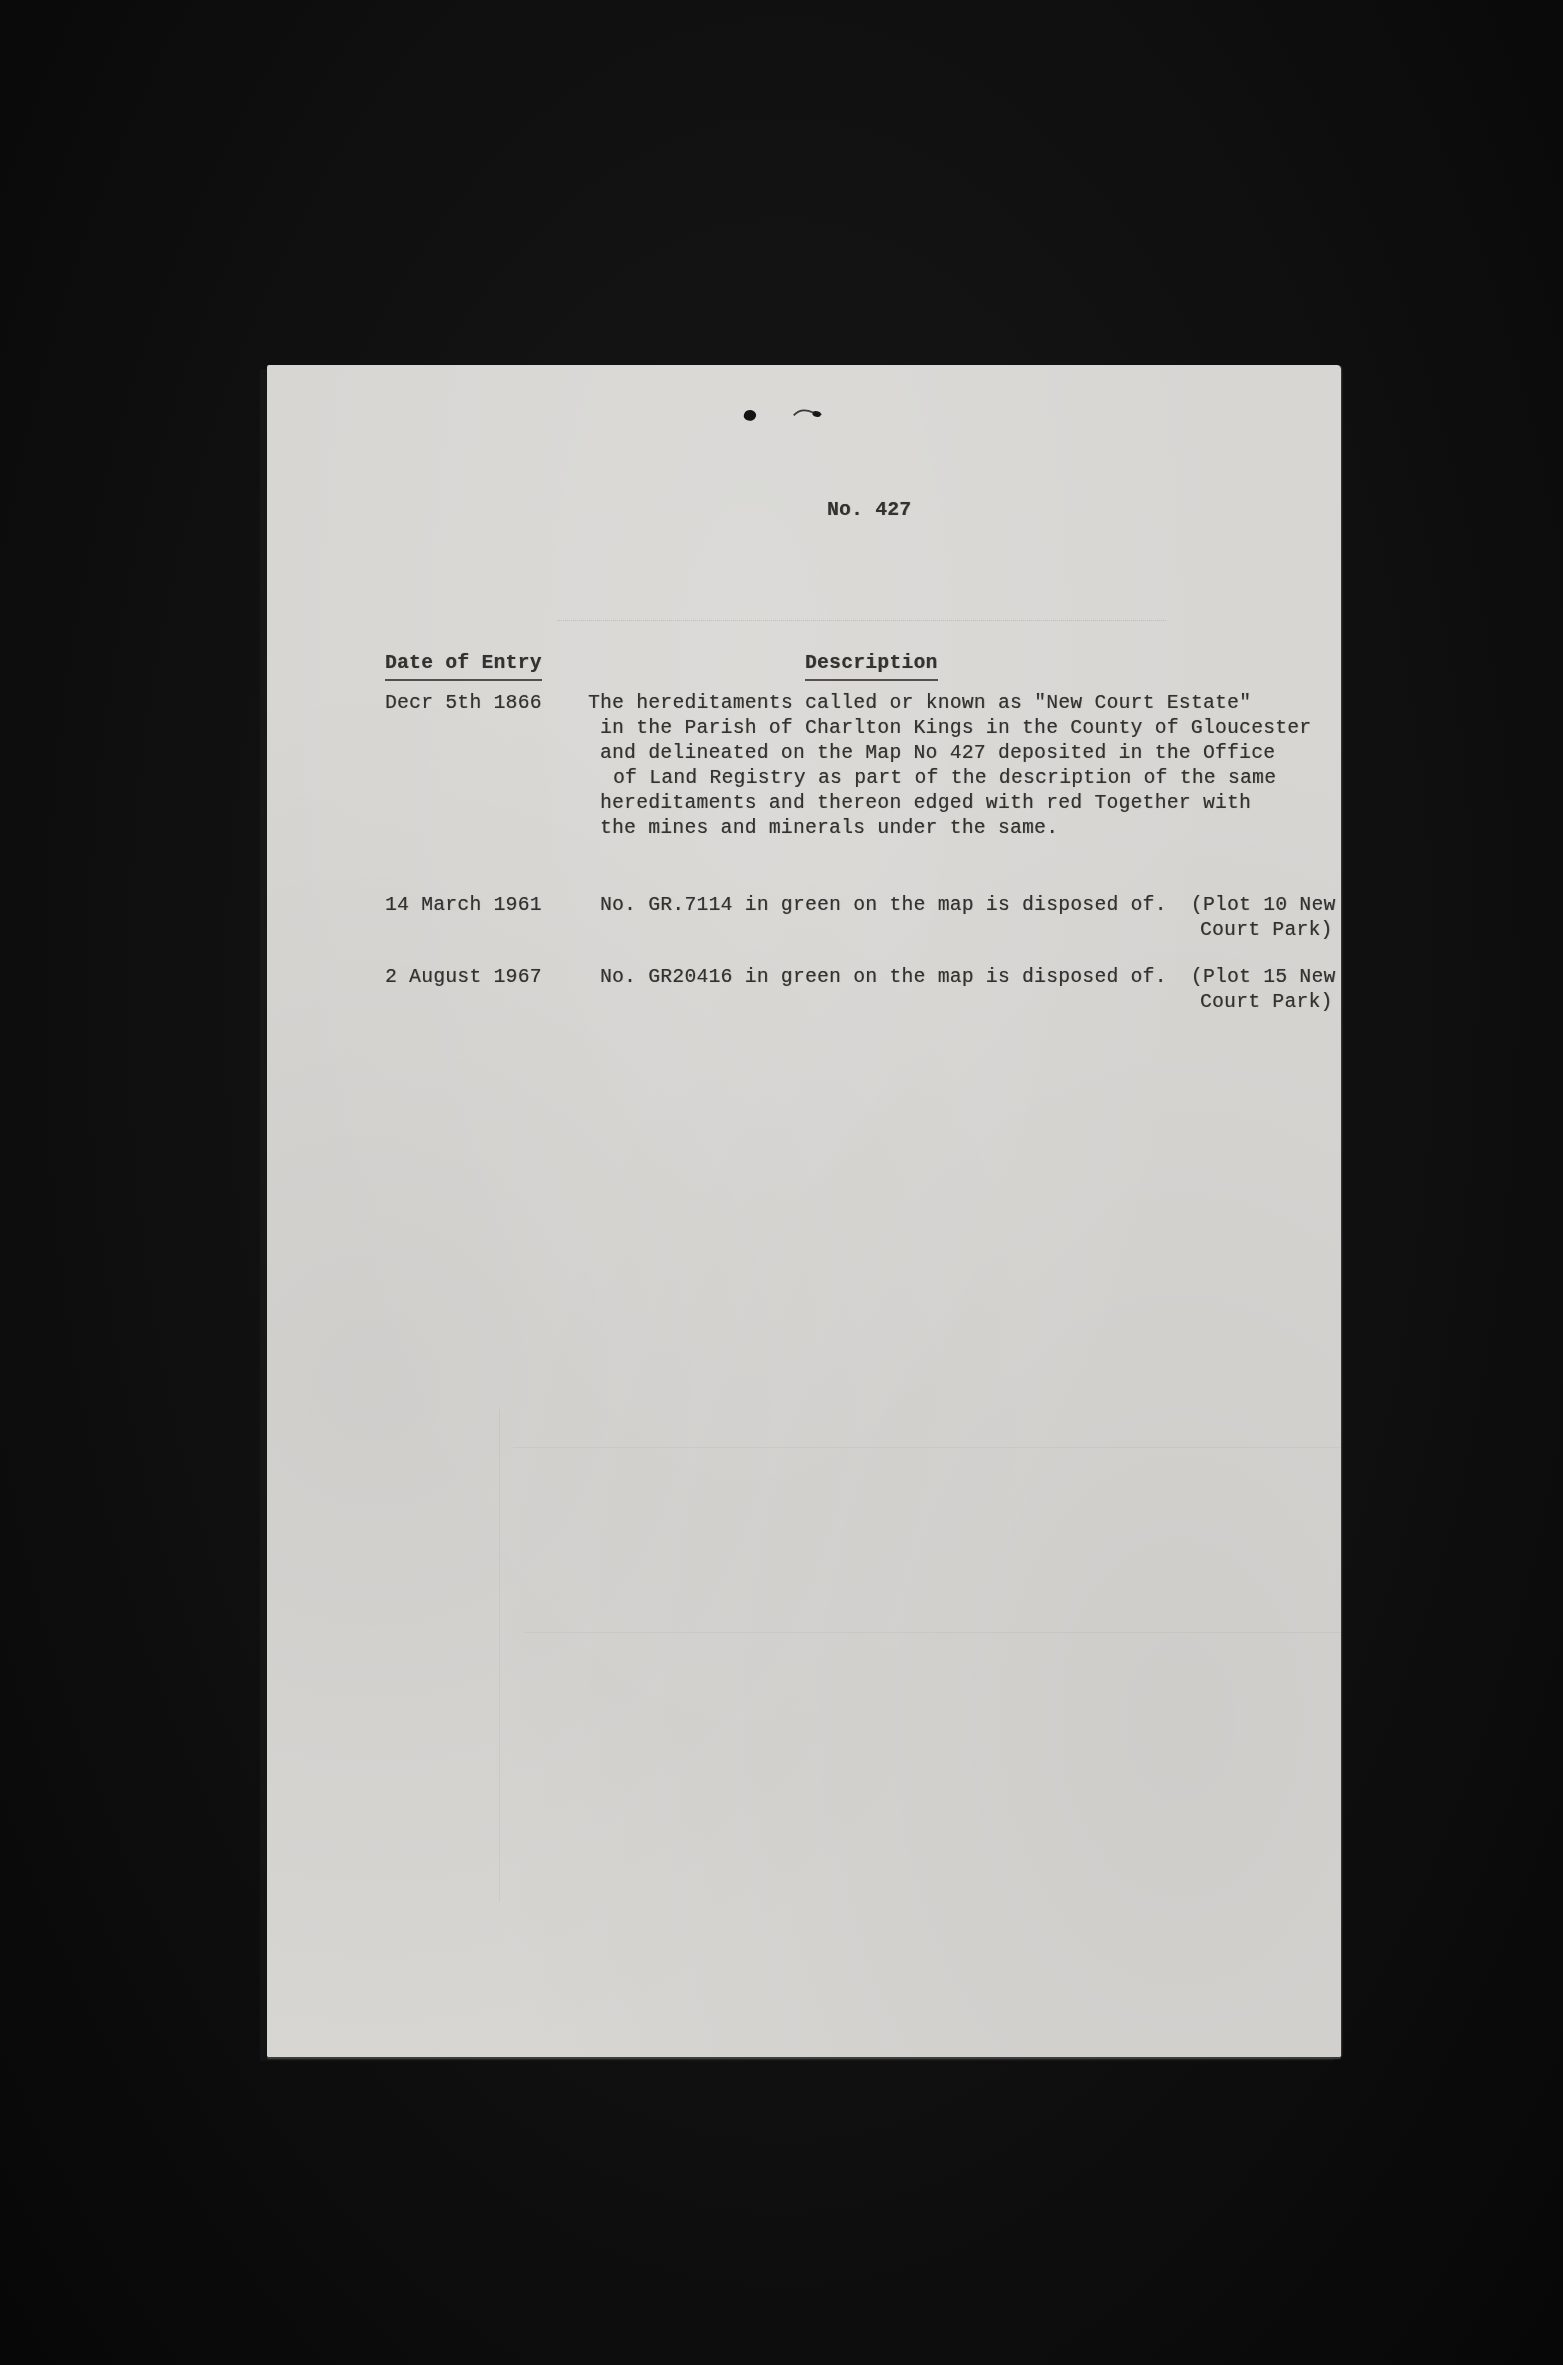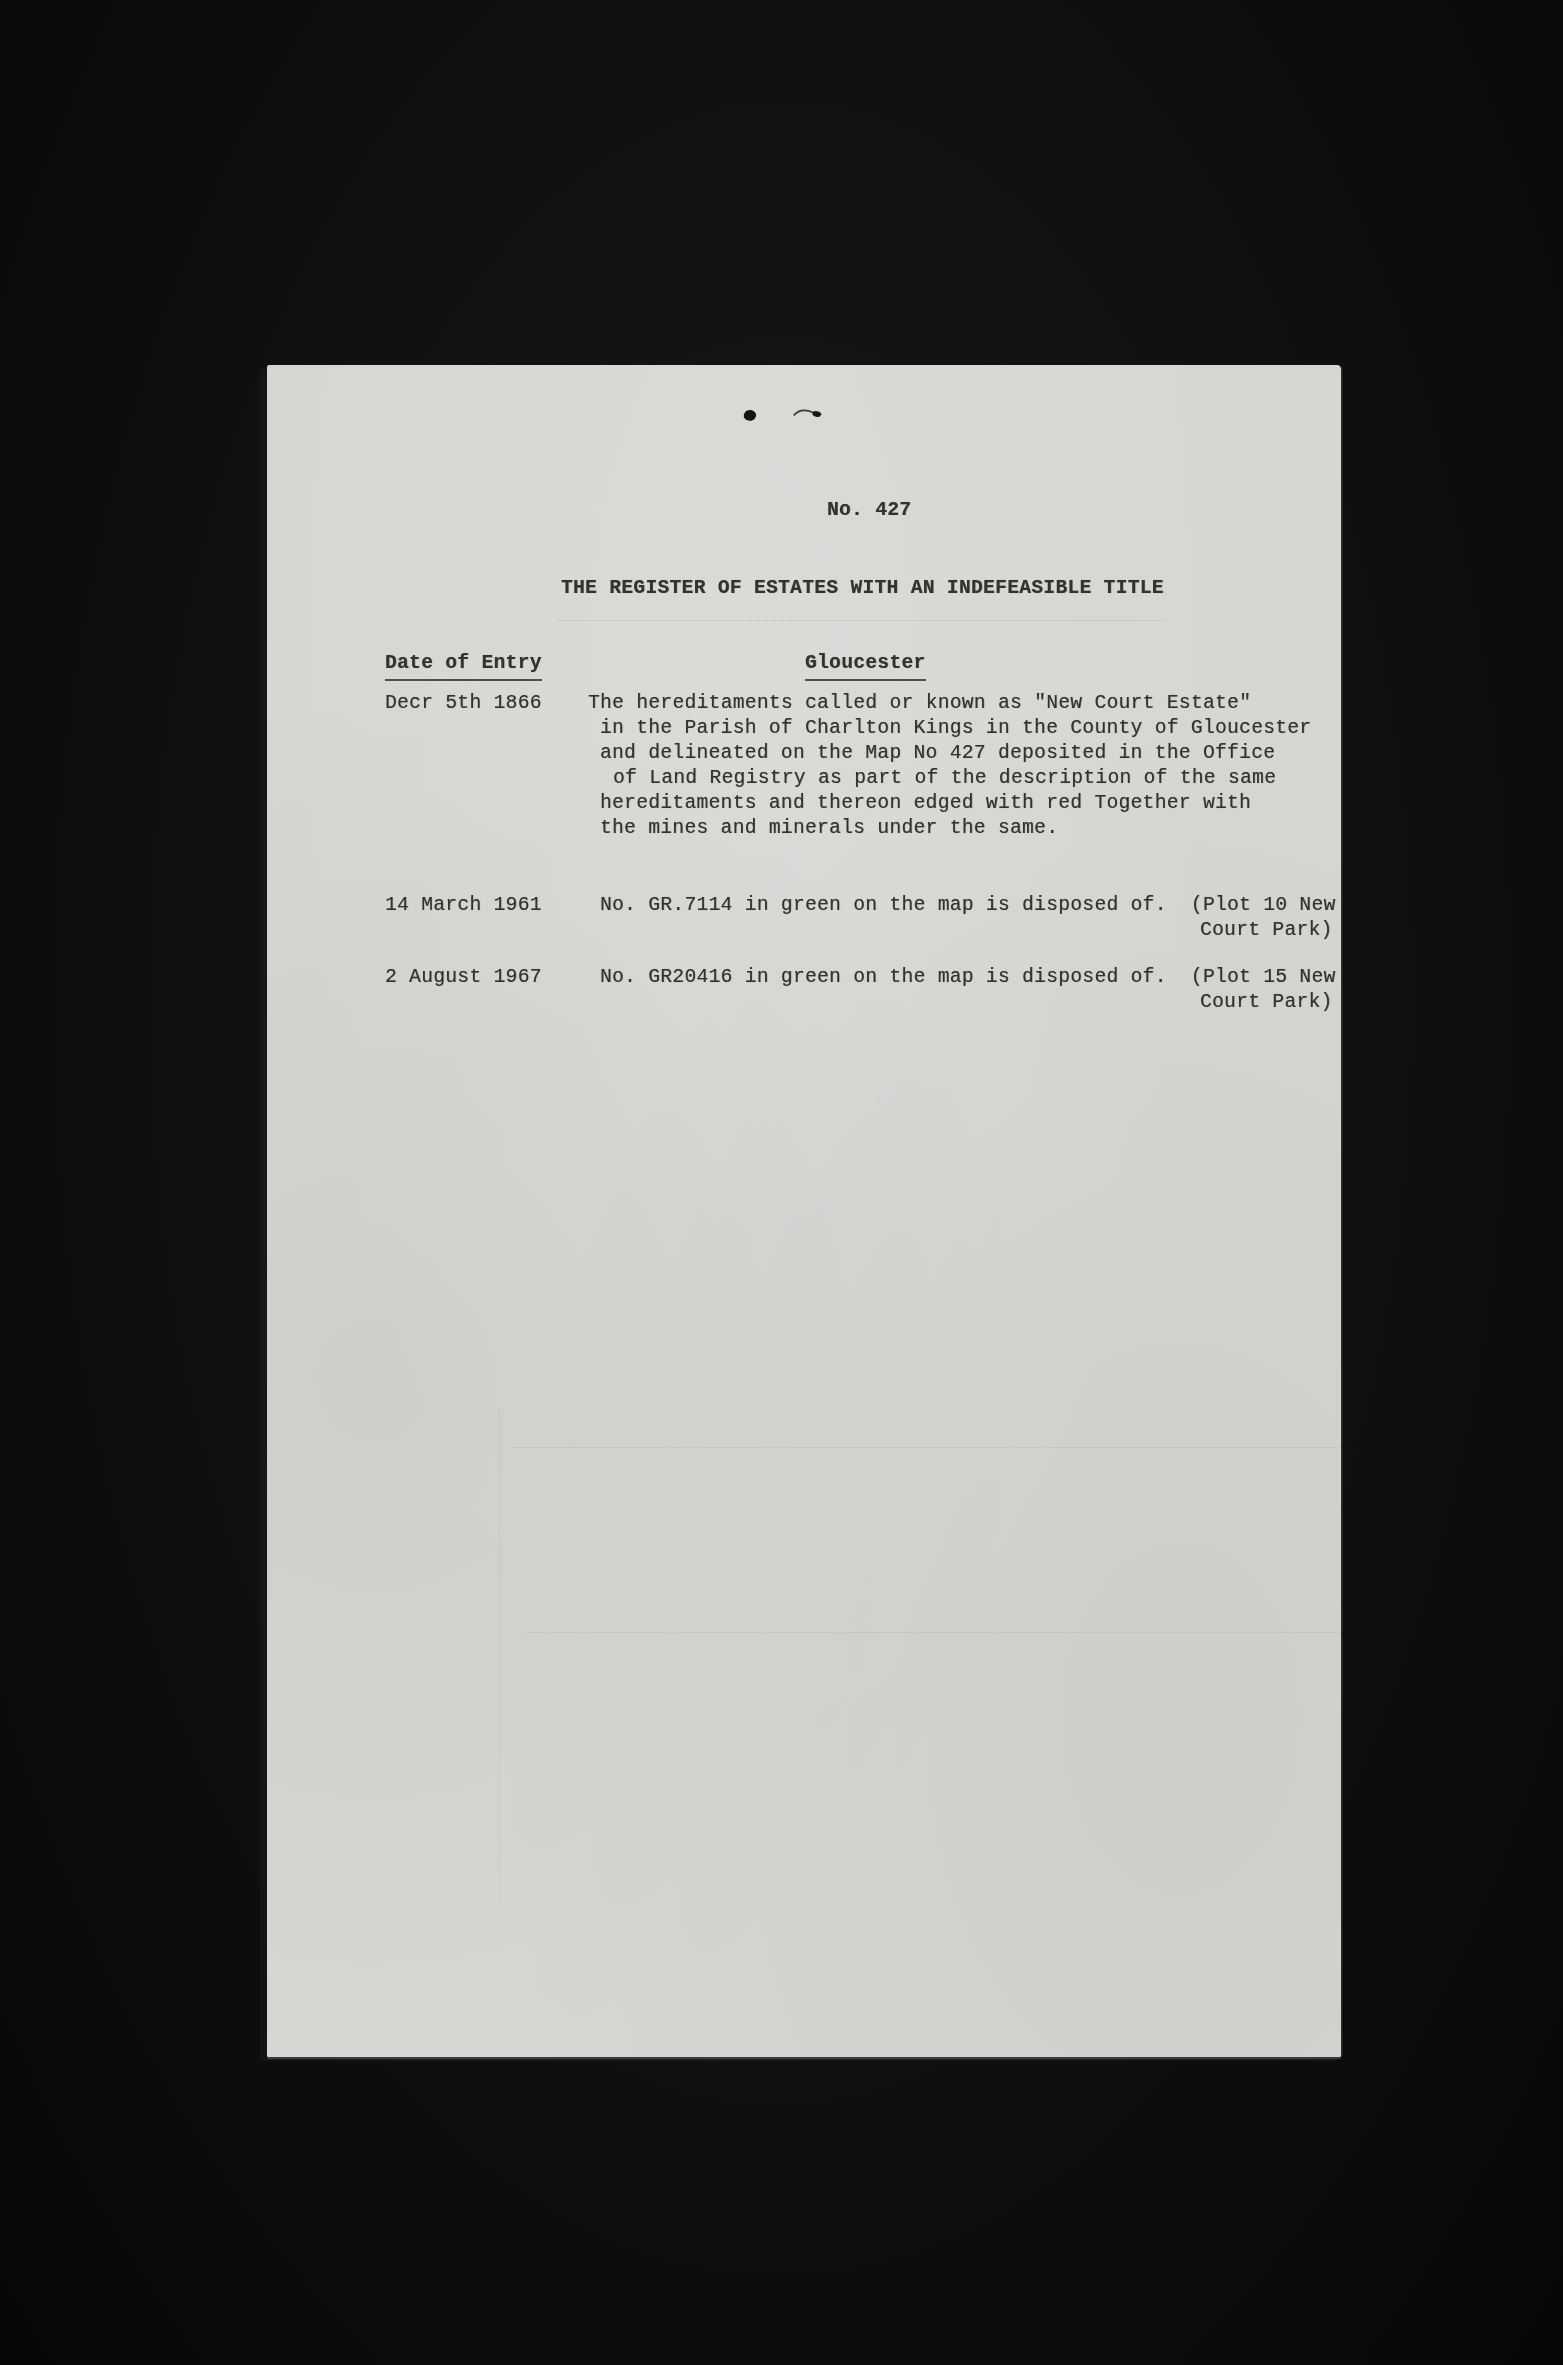--- a/index.html
+++ b/index.html
@@ -42,25 +42,24 @@
 
   <div class="ink-dot"></div>
   <svg class="ink-squiggle" width="33" height="16" viewBox="0 0 46 22">
     <path d="M1,13 C9,4 19,5 28,9" stroke="#1c1c1c" stroke-width="2.4" fill="none" opacity="0.85"></path>
     <ellipse cx="33" cy="11" rx="6" ry="4" fill="#161616" transform="rotate(12 33 11)"></ellipse>
     <path d="M28,9 C32,8 37,9 40,12" stroke="#222" stroke-width="1.6" fill="none" opacity="0.7"></path>
   </svg>
 
   <div class="txt bold" style="left:560px;top:133px;">No. 427</div>
 
-  <div class="txt bold" style="left:294px;top:211px;">THE REGISTER OF ESTATES WITH AN INDEFEASIBLE TITLE</div>
   <div class="faint-line" style="left:290px;top:255px;width:609px;"></div>
 
   <div class="txt bold underline" style="left:118px;top:286px;">Date of Entry</div>
-  <div class="txt bold underline" style="left:538px;top:286px;">Gloucester</div>
+  <div class="txt bold underline" style="left:538px;top:286px;">Description</div>
 
   <div>
     <div class="txt" style="left:118px;top:326px;">Decr 5th 1866</div>
     <div>
       <div class="txt" style="left:321px;top:326px;">The hereditaments called or known as "New Court Estate"</div>
       <div class="txt" style="left:333px;top:351px;">in the Parish of Charlton Kings in the County of Gloucester</div>
       <div class="txt" style="left:333px;top:376px;">and delineated on the Map No 427 deposited in the Office</div>
       <div class="txt" style="left:333px;top:401px;margin-left:13px;">of Land Registry as part of the description of the same</div>
       <div class="txt" style="left:333px;top:426px;">hereditaments and thereon edged with red Together with</div>
       <div class="txt" style="left:333px;top:451px;">the mines and minerals under the same.</div>

